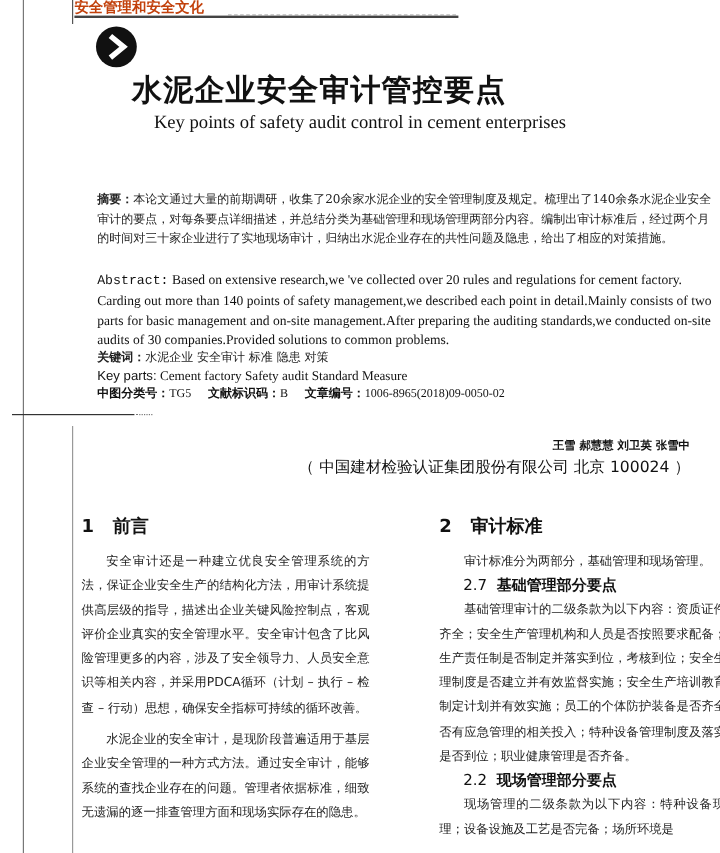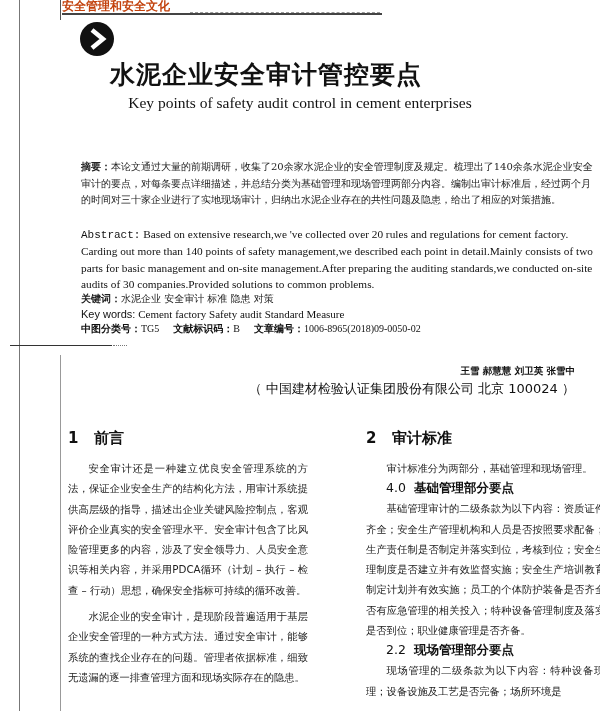--- a/index.html
+++ b/index.html
@@ -103,21 +103,21 @@
 
 <div class="abstract-en">
   <span class="lbl">Abstract:</span><span> Based on extensive research,we 've collected over 20 rules and regulations for cement factory. Carding out more than 140 points of safety management,we described each point in detail.Mainly consists of two parts for basic management and on-site management.After preparing the auditing standards,we conducted on-site audits of 30 companies.Provided solutions to common problems.</span>
 </div>
 
 <div class="kw-cn">
   <span class="lbl">关键词：</span><span>水泥企业 安全审计 标准 隐患 对策</span>
 </div>
 
 <div class="kw-en">
-  <span class="lbl">Key words:</span><span>  Cement factory Safety audit Standard Measure</span>
+  <span class="lbl">Key parts:</span><span>  Cement factory Safety audit Standard Measure</span>
 </div>
 
 <div class="classif">
   <span class="lbl">中图分类号：</span><span>TG5</span><span class="gap"></span><span class="lbl">文献标识码：</span><span>B</span><span class="gap"></span><span class="lbl">文章编号：</span><span>1006-8965(2018)09-0050-02</span>
 </div>
 
 <div class="sep-line"></div>
 <div class="sep-dots"></div>
 
 <div class="authors">王雪 郝慧慧 刘卫英 张雪中</div>
@@ -130,20 +130,20 @@
   <p class="para">安全审计还是一种建立优良安全管理系统的方法，保证企业安全生产的结构化方法，用审计系统提供高层级的指导，描述出企业关键风险控制点，客观评价企业真实的安全管理水平。安全审计包含了比风险管理更多的内容，涉及了安全领导力、人员安全意识等相关内容，并采用PDCA循环（计划 – 执行 – 检查 – 行动）思想，确保安全指标可持续的循环改善。</p>
   <p class="para">水泥企业的安全审计，是现阶段普遍适用于基层企业安全管理的一种方式方法。通过安全审计，能够系统的查找企业存在的问题。管理者依据标准，细致无遗漏的逐一排查管理方面和现场实际存在的隐患。</p>
 </div>
 
 <div class="col col-right">
   <h2 class="sec">
     <span class="num">2</span><span>审计标准</span>
   </h2>
   <p class="para">审计标准分为两部分，基础管理和现场管理。</p>
   <h3 class="sub">
-    <span class="num">4.0</span><span>基础管理部分要点</span>
+    <span class="num">2.7</span><span>基础管理部分要点</span>
   </h3>
   <p class="para">基础管理审计的二级条款为以下内容：资质证件是否齐全；安全生产管理机构和人员是否按照要求配备；安全生产责任制是否制定并落实到位，考核到位；安全生产管理制度是否建立并有效监督实施；安全生产培训教育是否制定计划并有效实施；员工的个体防护装备是否齐全；是否有应急管理的相关投入；特种设备管理制度及落实情况是否到位；职业健康管理是否齐备。</p>
   <h3 class="sub">
     <span class="num">2.2</span><span>现场管理部分要点</span>
   </h3>
   <p class="para">现场管理的二级条款为以下内容：特种设备现场管理；设备设施及工艺是否完备；场所环境是</p>
 </div>
 
 </body></html>

